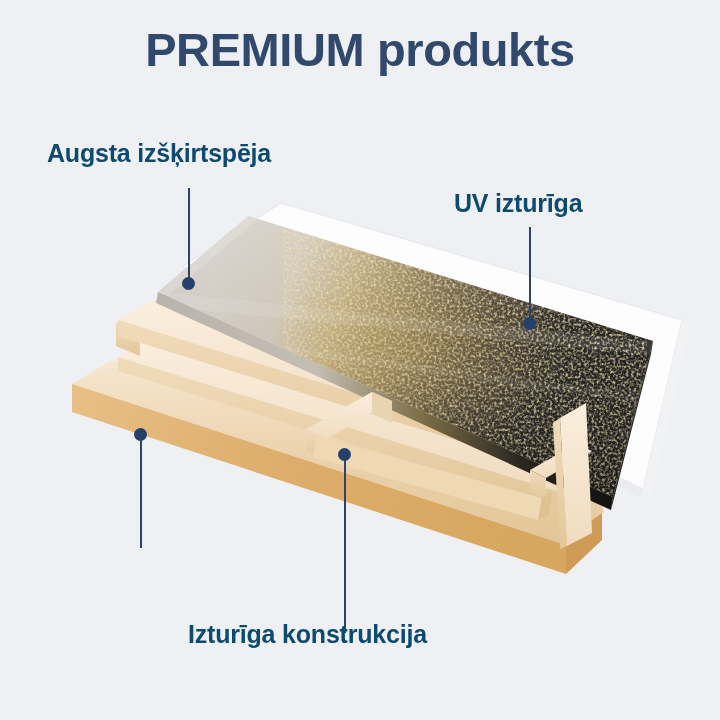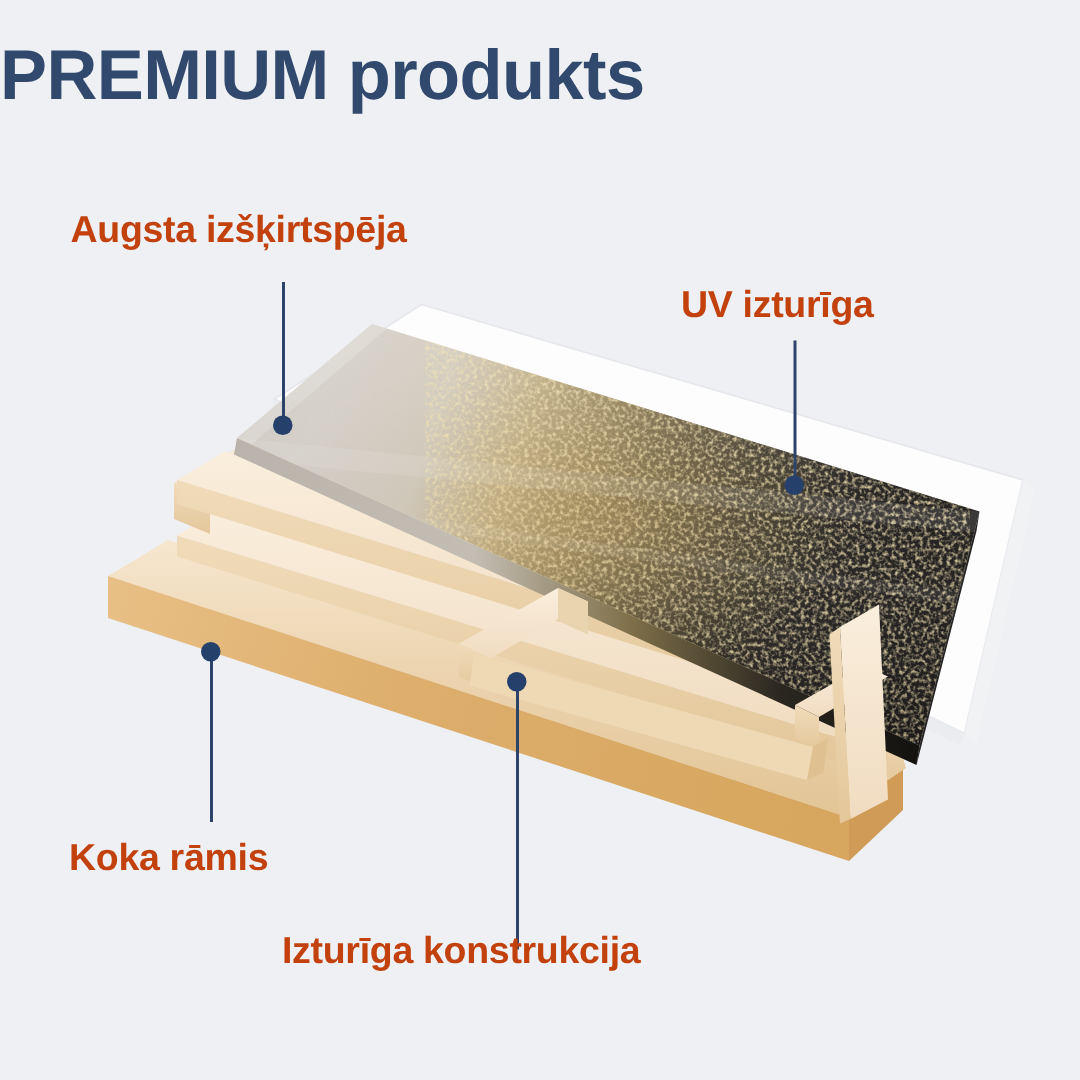--- a/index.html
+++ b/index.html
@@ -17,32 +17,32 @@
     font-family: "Liberation Sans", sans-serif;
     -webkit-font-smoothing: antialiased;
   }
 
   
   .title {
     position: absolute;
     left: 0;
     top: 22px;
     width: 720px;
-    text-align: left;
+    text-align: center;
     font-size: 47px;
     font-weight: 700;
     color: #32496e;
     letter-spacing: -0.4px;
     white-space: nowrap;
   }
   .callout-label {
     position: absolute;
     font-size: 25px;
     font-weight: 700;
-    color: #c2410c;
+    color: #0c4a6e;
     white-space: nowrap;
     letter-spacing: -0.2px;
   }
   #label-resolution { left: 47px;  top: 139px; }
   #label-uv         { left: 454px; top: 189px; }
   #label-frame      { left: 46px;  top: 558px; }
   #label-construction { left: 188px; top: 620px; }
 
   
   .leader {
@@ -266,17 +266,16 @@
 
   <div class="leader" id="leader-construction"></div>
   <div class="dot" id="dot-construction"></div>
 
   <div class="title">PREMIUM produkts</div>
 
   <div class="callout-label" id="label-resolution">Augsta izšķirtspēja</div>
 
   <div class="callout-label" id="label-uv">UV izturīga</div>
 
-  <div class="callout-label" id="label-frame">Koka rāmis</div>
 
   <div class="callout-label" id="label-construction">Izturīga konstrukcija</div>
 
 </div>
 
 </body></html>

